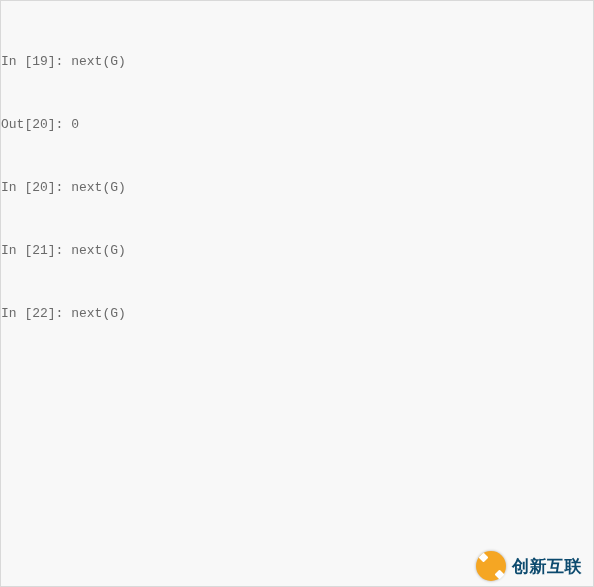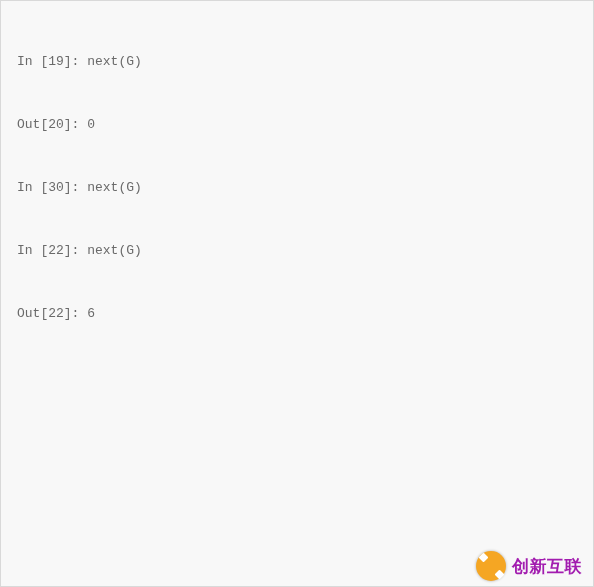--- a/index.html
+++ b/index.html
@@ -10,21 +10,21 @@
     body {
       background: #ffffff;
       width: 594px;
       height: 587px;
       overflow: hidden;
       position: relative;
     }
     .code-block {
       background: #f8f8f8;
       border: 1px solid #d9d9d9;
-      padding: 8px 16px;
+      padding: 8px 0;
       font-family: Consolas, Monaco, "Courier New", monospace;
       font-size: 13px;
       line-height: 21px;
       color: #6a6a6a;
       white-space: pre-wrap;
       word-wrap: break-word;
       width: 594px;
       height: 587px;
     }
     .line {
@@ -65,33 +65,33 @@
       right: 3px;
       width: 7px;
       height: 7px;
       background: #ffffff;
       transform: rotate(45deg);
       border-radius: 1px;
     }
     .watermark-text {
       font-size: 17px;
       font-weight: bold;
-      color: #a21caf;
+      color: #0c4a6e;
       letter-spacing: 0.5px;
     }
   </style>
 </head>
 <body>
 
 <div class="code-block">
   <span class="line">In [19]: next(G)</span>
   <span class="line">Out[20]: 0</span>
-  <span class="line">In [30]: next(G)</span>
+  <span class="line">In [20]: next(G)</span>
+  <span class="line">In [21]: next(G)</span>
   <span class="line">In [22]: next(G)</span>
-  <span class="line">Out[22]: 6</span>
   
   
   
   
   
   
   
   
   
   

